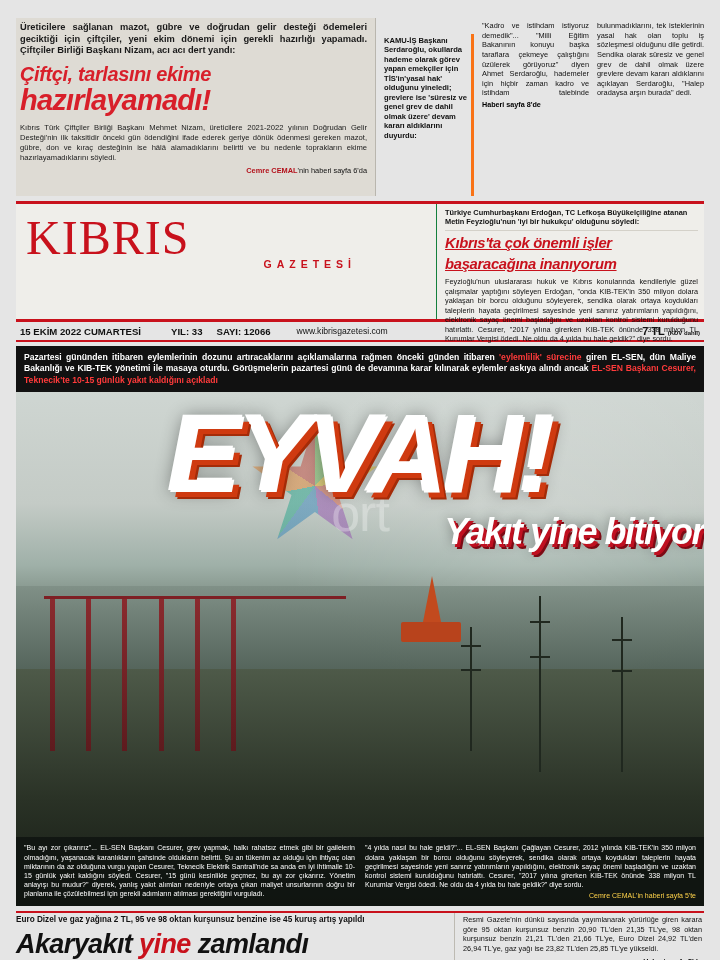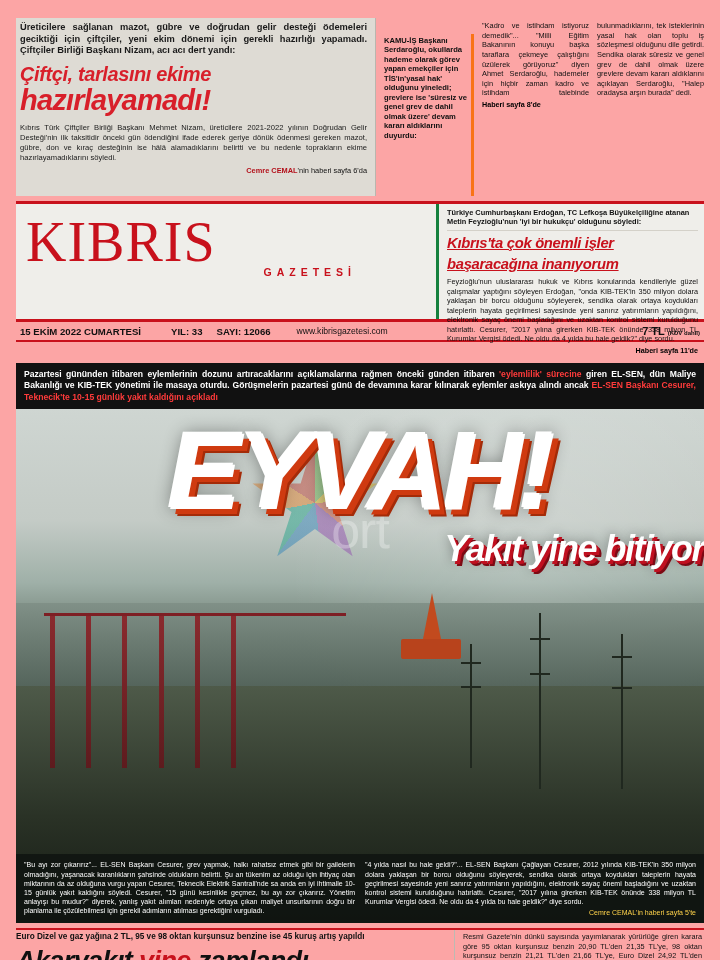--- a/index.html
+++ b/index.html
@@ -5,21 +5,21 @@
   * { box-sizing: border-box; margin: 0; padding: 0; }
   body {
     width: 720px; height: 960px;
     background: #cfcfcf;
     font-family: "Liberation Sans", sans-serif;
     overflow: hidden;
   }
   .page {
     position: relative;
     width: 720px; height: 960px;
-    background: #fca5a5;
+    background: #e5e5e5;
     padding: 18px 16px 10px 16px;
   }
 
   
   .top-strip { display: flex; gap: 6px; height: 178px; }
   .top-left {
     width: 360px;
     background: #dedbd4;
     border-right: 1px solid #b9b6ae;
     padding: 2px 8px 0 4px;
@@ -74,30 +74,30 @@
   .hr-red { height: 3px; background: #c8111c; margin: 5px 0 0 0; }
 
   
   .masthead {
     display: flex; height: 118px; background: #efeeea;
     border-bottom: 3px solid #c8111c;
   }
   .mh-left { width: 420px; position: relative; padding: 4px 0 0 10px; }
   .logo {
     font-family: "Liberation Serif", serif;
-    font-size: 56px; line-height: 1;
+    font-size: 48px; line-height: 1;
     color: #c8111c; letter-spacing: 1px;
     margin-top: 6px;
   }
   .logo-sub {
     font-size: 10.5px; letter-spacing: 5px; color: #c8111c;
     text-align: right; width: 330px; margin-top: -4px; font-weight: bold;
   }
   .mh-right {
-    flex: 1; border-left: 3px solid #15803d; padding: 4px 6px 0 8px;
+    flex: 1; border-left: 1px solid #15803d; padding: 4px 6px 0 8px;
   }
   .mh-r-top {
     font-size: 7.4px; line-height: 1.28; font-weight: bold; color: #111;
     border-bottom: 1px solid #d4d1c9; padding-bottom: 3px;
   }
   .mh-r-head {
     font-size: 14.8px; line-height: 1.06; font-weight: bold; font-style: italic;
     color: #c8111c; margin-top: 5px; letter-spacing: -0.3px; text-decoration: underline;
   }
   .mh-r-body {
@@ -114,21 +114,21 @@
   }
   .infoline .il-date { }
   .infoline .il-year { margin-left: 30px; }
   .infoline .il-issue { margin-left: 14px; }
   .infoline .il-web { margin-left: 26px; font-weight: normal; font-size: 8.6px; }
   .infoline .il-price { margin-left: auto; font-size: 11px; }
   .infoline .il-price small { font-size: 6px; font-weight: bold; }
 
   
   .main-block {
-    position: relative; margin-top: 21px;
+    position: relative; margin-top: 4px;
     height: 560px;
     background: #1b2b33;
     overflow: hidden;
   }
   .main-kicker {
     position: relative; z-index: 5;
     background: #111; color: #fff;
     font-size: 8.6px; line-height: 1.33; font-weight: bold;
     padding: 6px 8px 6px 8px;
     text-align: justify;

